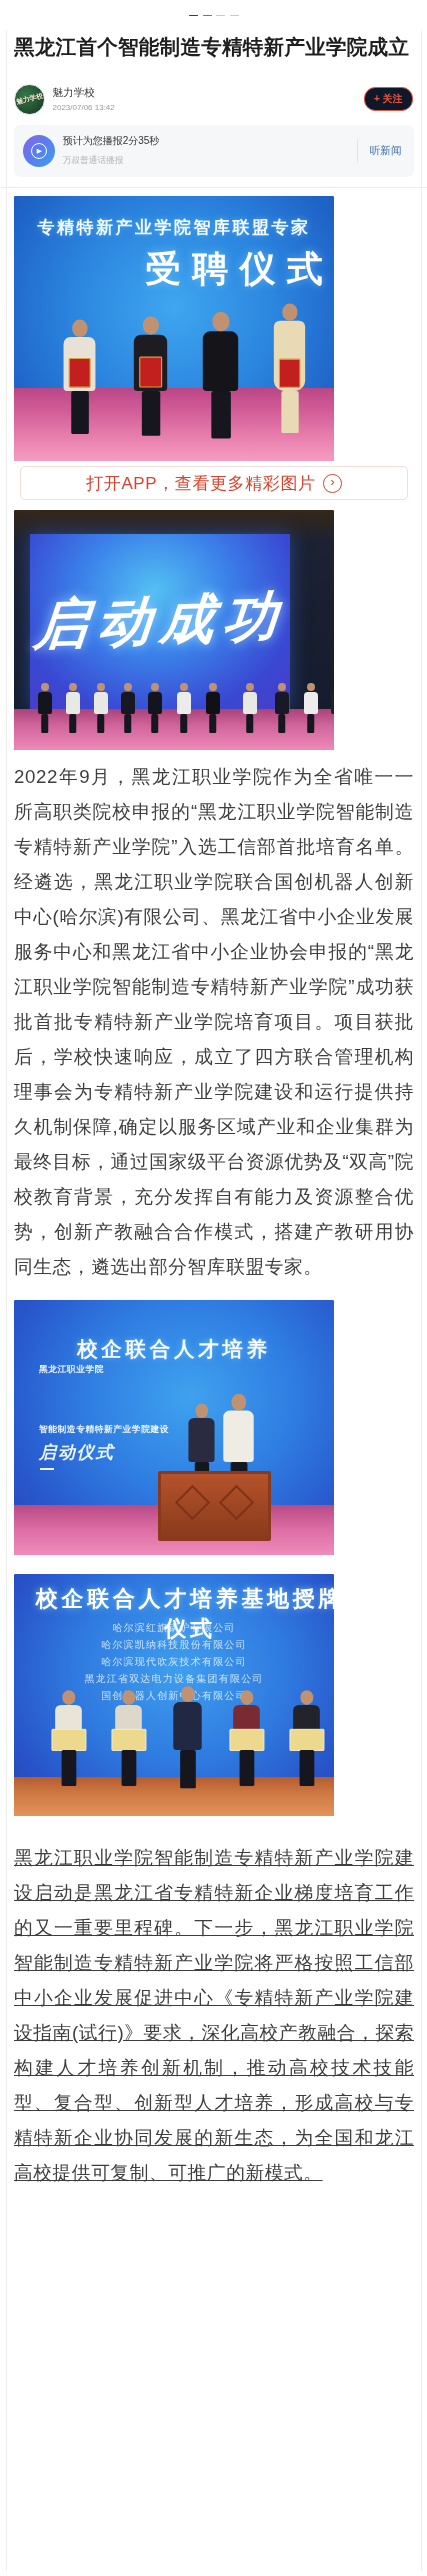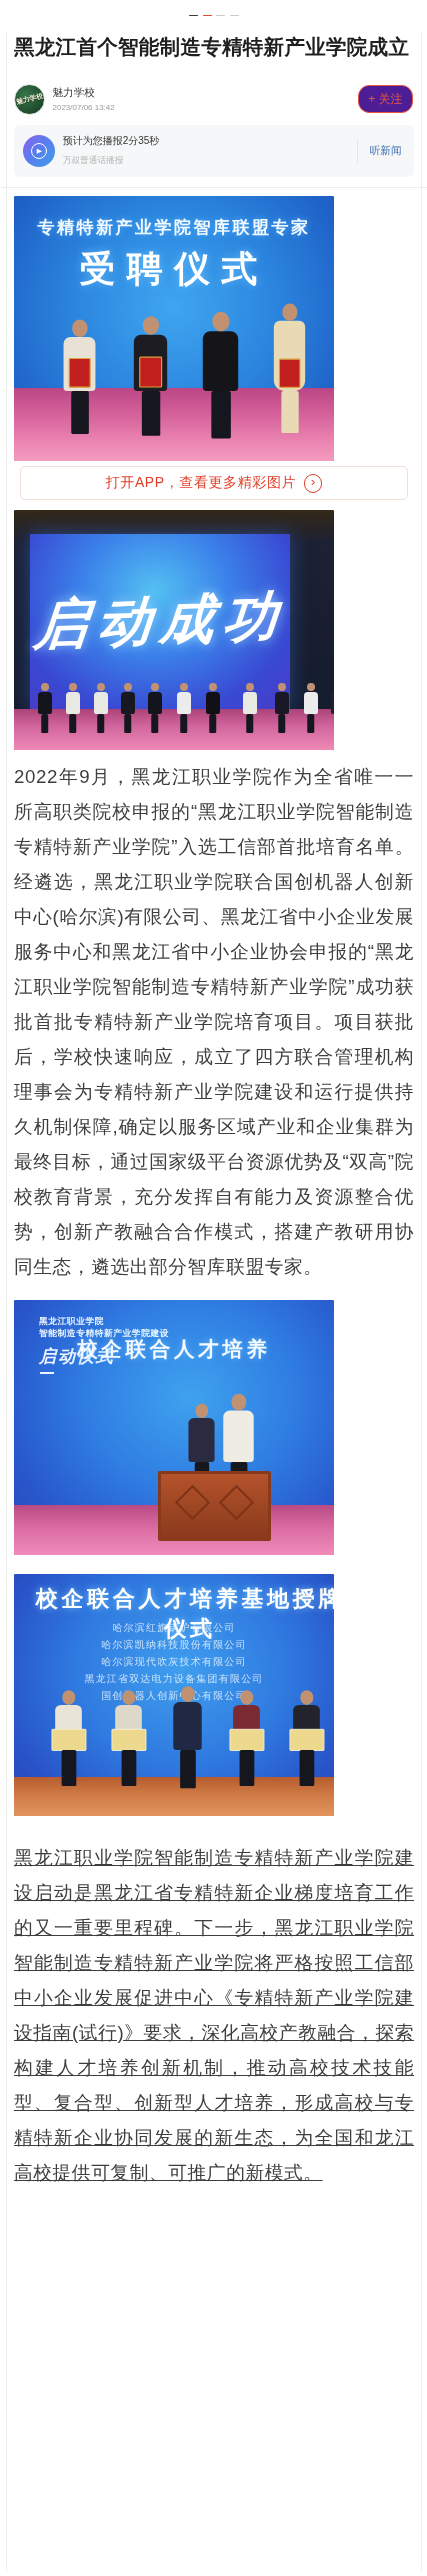--- a/index.html
+++ b/index.html
@@ -15,64 +15,64 @@
   
   .card{margin:0 6.2px;border-left:0.6px solid #ededed;border-right:0.6px solid #ededed;padding:0 6.8px 18.7px;box-sizing:border-box;min-height:2540px;}
   .title{margin:0;padding-top:1.2px;font-size:20.5px;line-height:29px;color:#1f1f1f;font-weight:700;letter-spacing:0.3px;}
   
   .author{display:flex;align-items:center;margin-top:22.4px;}
   .avatar{width:29px;height:29px;border-radius:50%;background:radial-gradient(circle at 35% 35%,#38754a,#1d4a2a 72%);display:flex;align-items:center;justify-content:center;overflow:hidden;border:0.6px solid #e3e3e3;flex:none;}
   .avtext{color:#f3ead0;font-size:6.8px;font-weight:700;transform:rotate(-14deg);white-space:nowrap;text-shadow:0 0.6px 0 #143020;}
   .meta{flex:1;margin-left:7.5px;}
   .aname{font-size:10.6px;color:#3a3a3a;font-weight:500;}
   .adate{font-size:8px;color:#9a9a9a;margin-top:3.1px;}
-  .follow{background:#4c1d95;border:0.6px solid #e8573c;color:#e8573c;font-size:12px;padding:4.4px 9.3px;border-radius:11.2px;margin-right:1.2px;cursor:pointer;font-family:inherit;}
+  .follow{background:#0f172a;border:0.6px solid #e8573c;color:#e8573c;font-size:10px;padding:4.4px 9.3px;border-radius:11.2px;margin-right:1.2px;cursor:pointer;font-family:inherit;font-weight:bold;}
   
   .audio{margin-top:10px;background:#f6f7f8;border-radius:6.2px;height:52px;display:flex;align-items:center;padding-left:8.7px;box-sizing:border-box;}
   .athumb{width:32px;height:32px;border-radius:50%;background:linear-gradient(135deg,#8d64e8 0%,#5a7cf0 45%,#3fa0e8 100%);display:flex;align-items:center;justify-content:center;flex:none;cursor:pointer;}
   .playring{width:16px;height:16px;border:1.2px solid #fff;border-radius:50%;display:flex;align-items:center;justify-content:center;color:#fff;font-size:6.8px;box-sizing:border-box;padding-left:1.2px;}
   .ainfo{flex:1;margin-left:8px;}
   .at1{font-size:10px;color:#333;}
   .at2{font-size:8.7px;color:#b5b5b5;margin-top:7px;}
   .adiv{width:0.6px;height:24px;background:#e4e4e4;}
   .listen{background:none;border:none;color:#3d6fb5;font-size:10.6px;padding:0 12.5px;cursor:pointer;font-family:inherit;}
   .rule{border:none;border-top:0.6px solid #ececec;margin:10px -13px 0;}
   
   .para{font-size:18.7px;line-height:35px;color:#3e3e3e;letter-spacing:0.6px;text-align:justify;margin:0;} .mt14{margin-top:8.7px;} .mt38{margin-top:24px;text-decoration:underline;}
   
   .photo{position:relative;width:320px;overflow:hidden;border-radius:1.2px;}
   .floor{position:absolute;left:0;right:0;bottom:0;}
   #p1{height:265px;margin-top:8.7px;background:radial-gradient(ellipse at 50% 42%,#3fa6f0 0%,#2b85de 45%,#1f63c8 80%,#1d54b0 100%);}
   #p1 .cap1{position:absolute;top:20px;width:100%;text-align:center;color:#f2f9ff;font-size:17px;letter-spacing:2.5px;font-weight:600;text-shadow:0 0 6.2px rgba(90,180,255,.8);}
-  #p1 .cap2{position:absolute;top:49px;width:100%;text-align:center;color:#fff;font-size:36px;font-weight:700;letter-spacing:11.2px;text-shadow:0 0 8.7px rgba(120,200,255,.7);}
+  #p1 .cap2{position:absolute;top:49px;width:100%;text-align:right;color:#fff;font-size:36px;font-weight:700;letter-spacing:11.2px;text-shadow:0 0 8.7px rgba(120,200,255,.7);}
   #p1 .floor{height:73px;background:linear-gradient(180deg,#bb4685 0%,#d4609a 35%,#ec86b2 75%,#f49cc0 100%);}
   
   .fig{position:absolute;width:29px;height:49px;border-radius:6.2px 6.2px 3.1px 3.1px;background:var(--c,#222);transform-origin:50% 100%;}
   .fig::before{content:"";position:absolute;top:-16px;left:50%;transform:translateX(-50%);width:14.3px;height:15.6px;border-radius:50%;background:#c09272;}
   .fig::after{content:"";position:absolute;top:100%;left:50%;transform:translateX(-50%);width:16px;height:39px;background:var(--p,#16161e);border-radius:1.9px 1.9px 1.2px 1.2px;}
   .cert{position:absolute;left:50%;transform:translateX(-50%);bottom:3.1px;width:18.7px;height:25px;background:#c21f1f;border:1.2px solid #d8a23c;border-radius:1.2px;}
   .plaque{position:absolute;left:50%;transform:translateX(-50%);bottom:-1.2px;width:36px;height:22.4px;background:#ecd98e;border:1.2px solid #f6efcf;border-radius:1.2px;}
   .dress{border-radius:5.6px 5.6px 10px 10px;}
   
   .openapp{margin:5px auto 0;width:386px;height:32px;border:0.6px solid #f3ddd7;border-radius:5px;display:flex;align-items:center;justify-content:center;gap:7.5px;background:#fff;cursor:pointer;}
-  .openapp-text{color:#e0402a;font-size:14px;letter-spacing:0.6px;}
+  .openapp-text{color:#e0402a;font-size:17px;letter-spacing:0.6px;}
   .chev{width:18.7px;height:18.7px;border:1.2px solid #e0402a;border-radius:50%;display:flex;align-items:center;justify-content:center;color:#e0402a;font-size:13.7px;box-sizing:border-box;}
   .chev i{font-style:normal;line-height:1;margin-top:-1.9px;}
   
   #p2{height:240px;margin-top:10px;background:linear-gradient(180deg,#342818 0%,#1c2133 14%,#131b2c 100%);}
   .p2screen{position:absolute;left:16px;top:24px;right:44px;bottom:41px;background:radial-gradient(ellipse at 48% 32%,#53c0f2 0%,#3b82ea 38%,#3948d2 75%,#4a3cc6 100%);display:flex;align-items:center;justify-content:center;box-shadow:0 0 18.7px rgba(60,120,240,.45);}
   .p2text{color:#fff;font-size:54px;font-weight:800;font-style:italic;letter-spacing:8.7px;transform:skewX(-7deg) rotate(-2deg);text-shadow:0 0 11.2px rgba(160,220,255,.85);}
   #p2 .floor{height:41px;background:linear-gradient(180deg,#aa4377 0%,#d0649c 40%,#ef8ab6 100%);}
   .sm{width:13.7px;height:22.4px;border-radius:3.7px 3.7px 1.9px 1.9px;}
   .sm::before{width:8px;height:8.7px;top:-9.3px;}
   .sm::after{width:7.5px;height:18.7px;}
   
   #p3{height:255px;margin-top:16px;background:radial-gradient(ellipse at 55% 38%,#3fa2ee 0%,#2f7de2 42%,#2857cc 75%,#2646b2 100%);}
   .p3corner{position:absolute;left:25px;top:15px;color:#eaf4ff;}
-  .p3c1,.p3c2{font-size:8.7px;font-weight:700;line-height:12.5px;letter-spacing:0.6px;}
+  .p3c1,.p3c2{font-size:8.7px;font-weight:700;line-height:12.5px;letter-spacing:0.6px;margin-top:48px;}
   .p3c3{font-size:17px;font-style:italic;font-weight:700;margin-top:5px;letter-spacing:1.9px;position:relative;}
   .p3c3::after{content:"";position:absolute;left:1.2px;bottom:-5.6px;width:13.7px;height:1.9px;background:#eaf4ff;}
   .p3cap1{position:absolute;top:35px;width:100%;text-align:center;font-size:20.5px;color:#f4faff;letter-spacing:3.7px;font-weight:600;text-shadow:0 0 6.2px rgba(120,200,255,.7);font-family:Liberation Serif, serif;}
   .p3cap2{position:absolute;top:66px;width:100%;text-align:center;font-size:32px;color:#fff;font-weight:700;letter-spacing:12.5px;text-shadow:0 0 8.7px rgba(140,210,255,.8);}
   #p3 .floor{height:50px;background:linear-gradient(180deg,#b84a84 0%,#da6ba2 45%,#f08cba 100%);}
   .podium{position:absolute;left:144px;bottom:13.7px;width:113px;height:70px;background:linear-gradient(180deg,#b5532c 0%,#9c4522 55%,#8a3a1c 100%);border:3.1px solid #8a3a1c;border-radius:1.9px;box-sizing:border-box;}
   .dia{position:absolute;top:16px;width:21px;height:21px;border:2.5px solid #7e3318;transform:rotate(45deg);}
   .d1{left:18.7px;} .d2{left:63px;}
   
   #p4{height:242px;margin-top:18.7px;background:radial-gradient(ellipse at 52% 40%,#3f9eee 0%,#2f7ae0 45%,#2853c8 78%,#2542ae 100%);}

